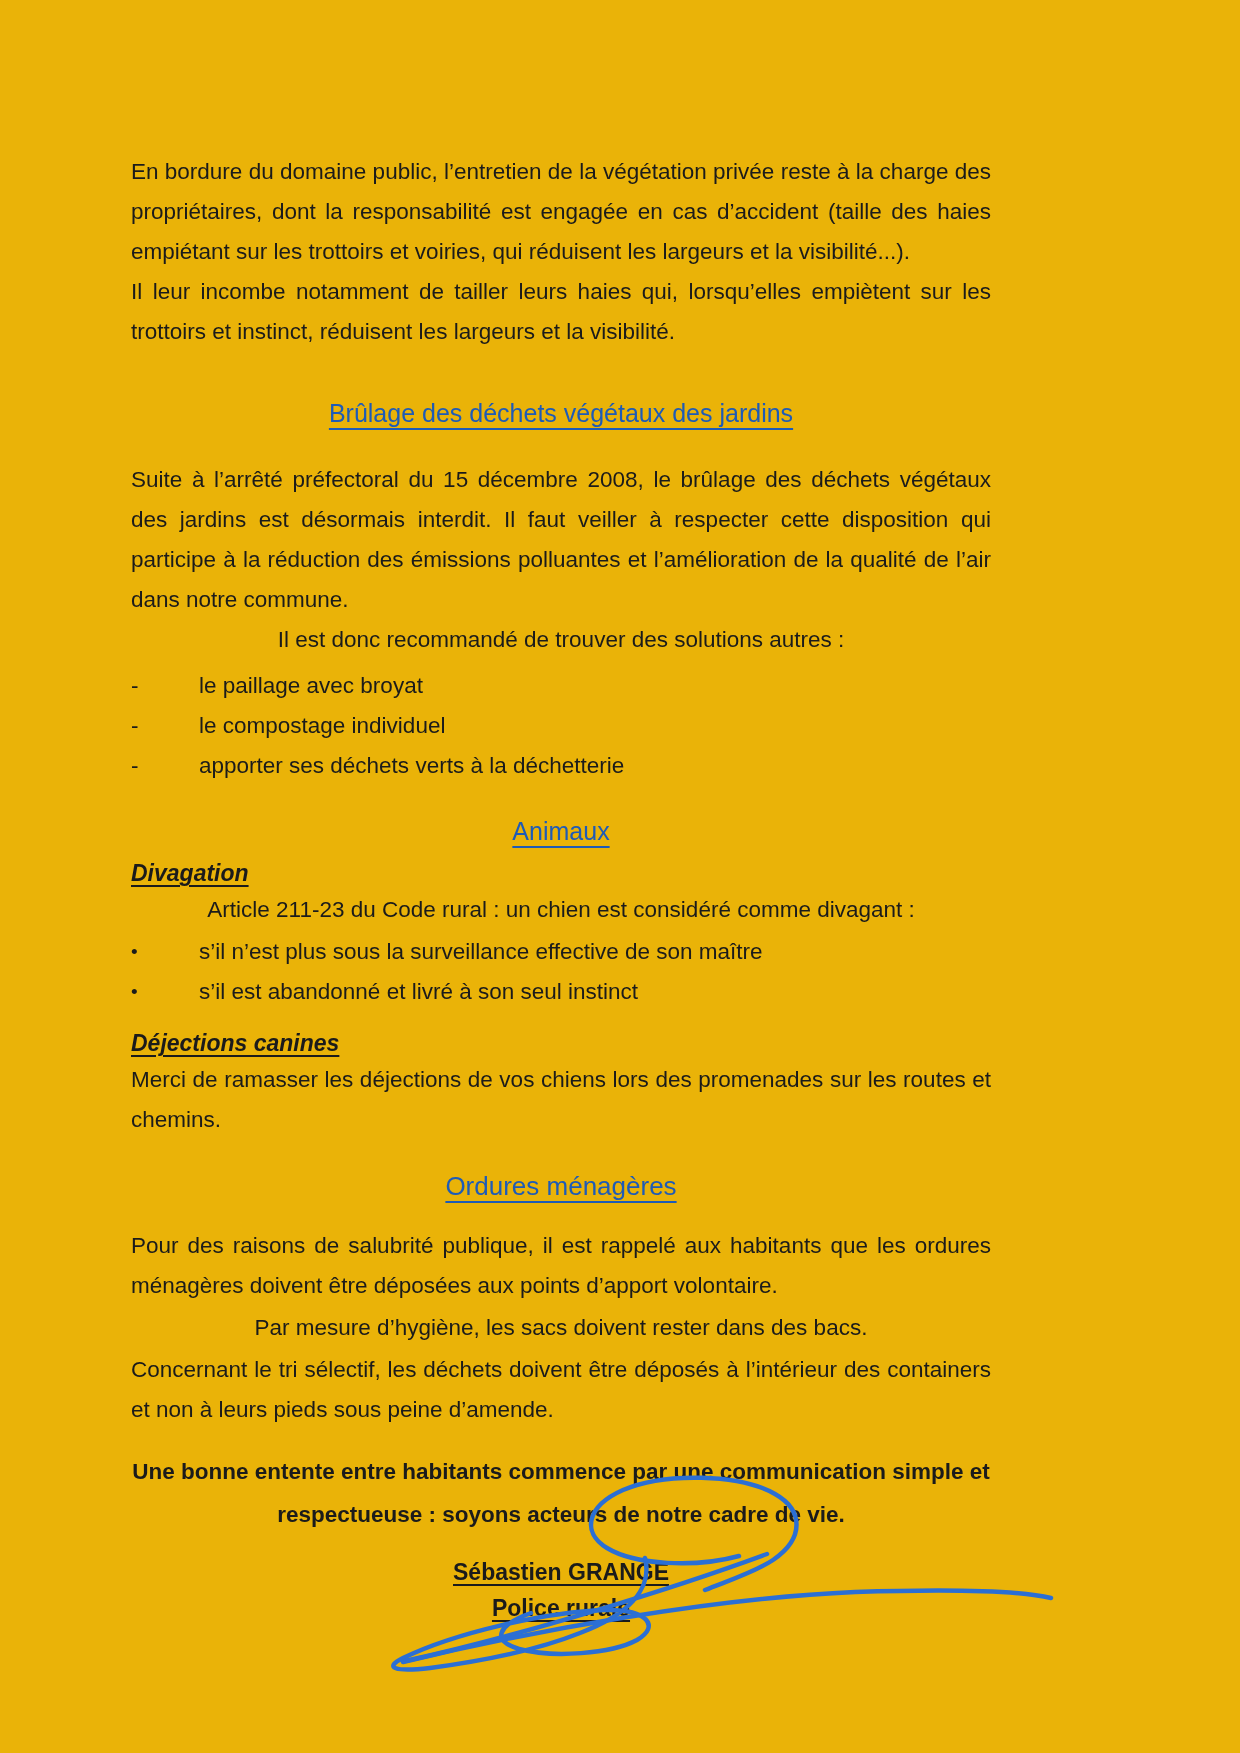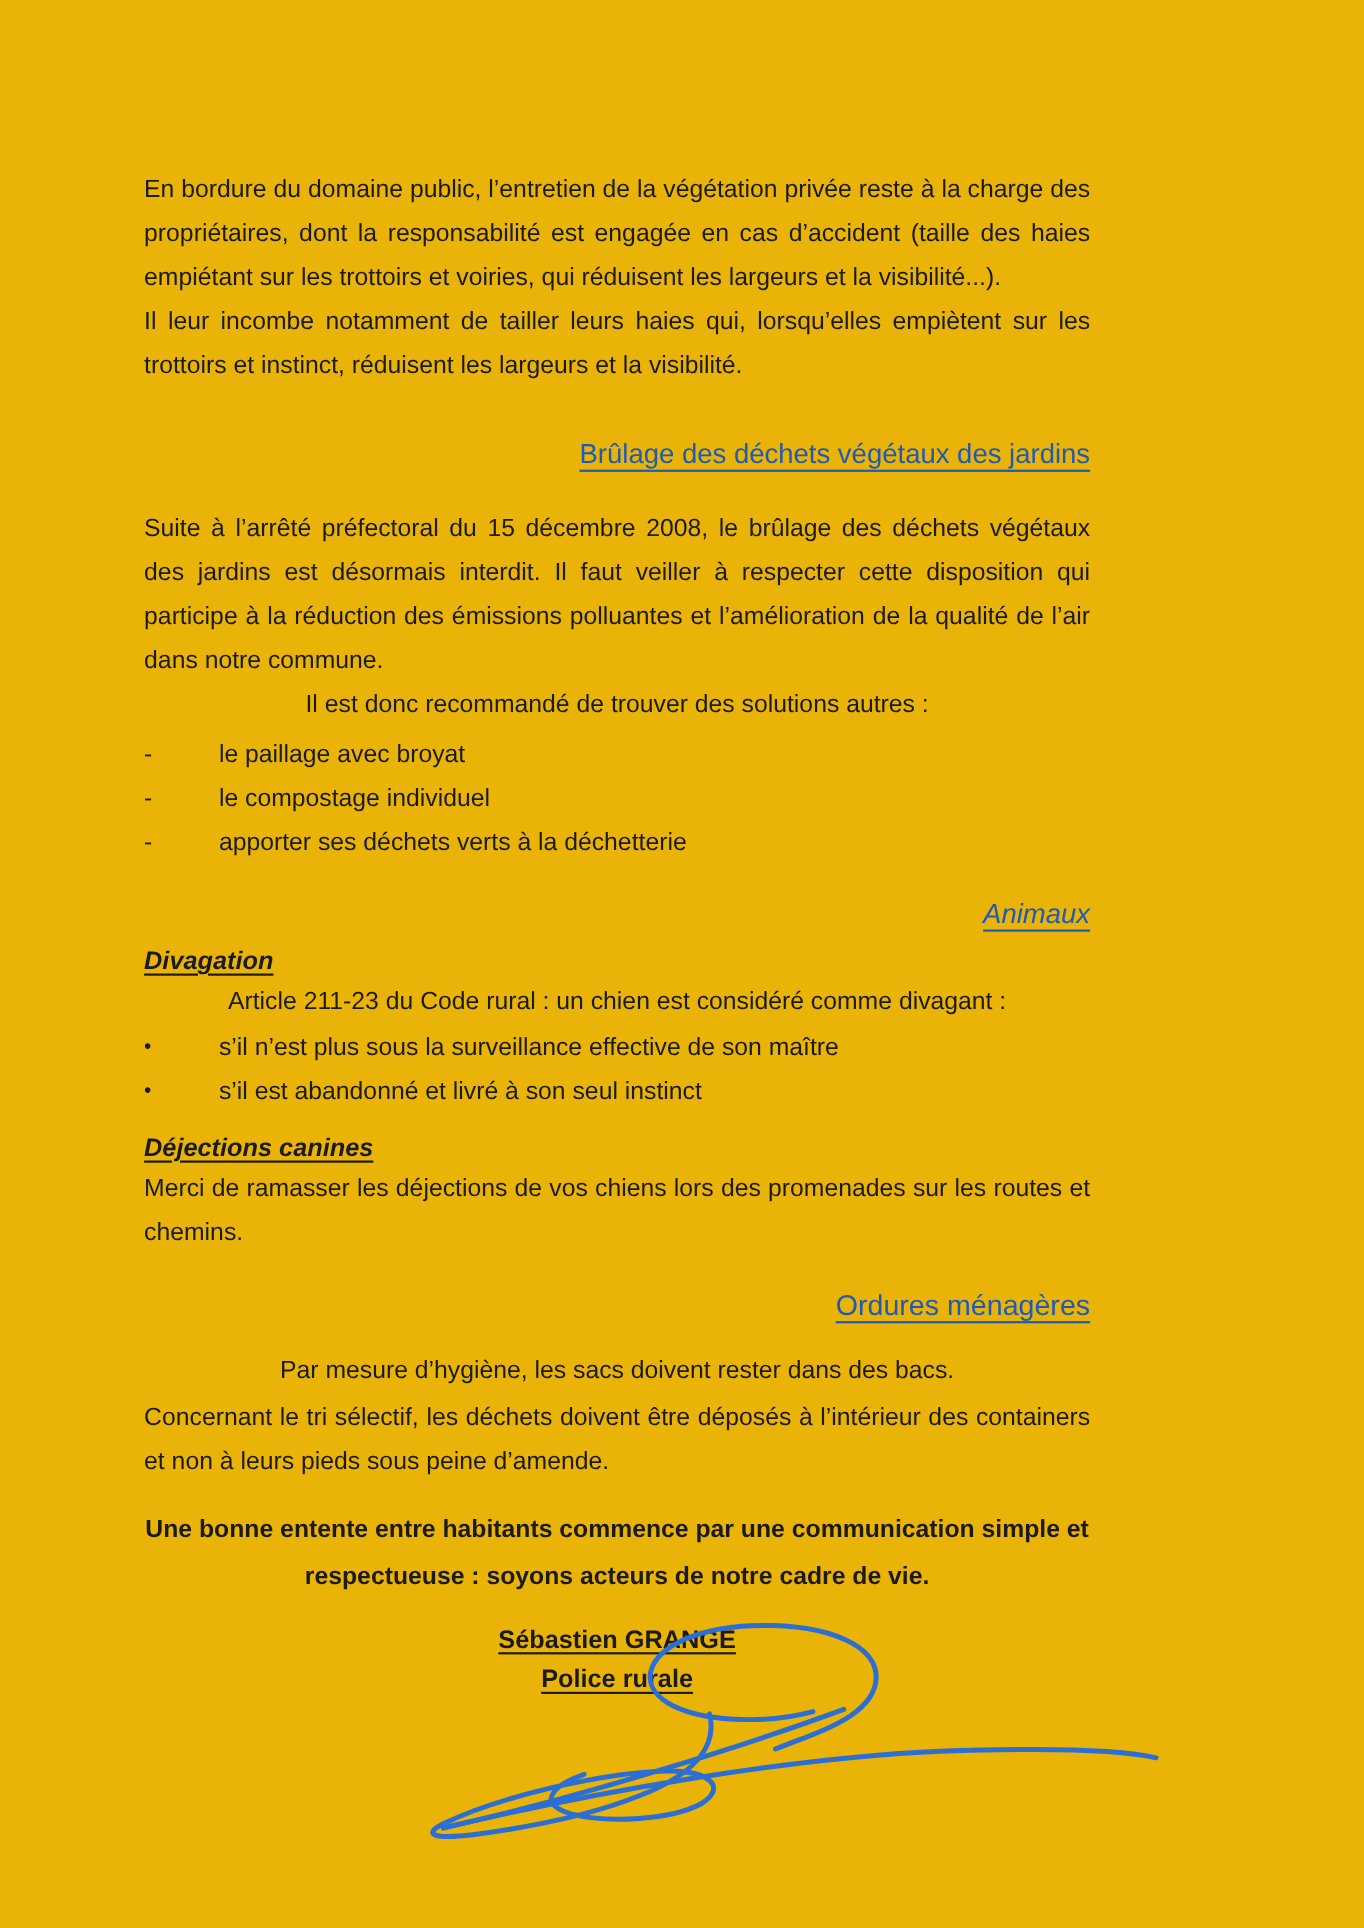--- a/index.html
+++ b/index.html
@@ -18,36 +18,36 @@
     top: 152px;
     width: 860px;
     font-size: 22.5px;
     line-height: 40px;
   }
   p { margin: 0; text-align: center; }
   .justify { text-align: justify; }
 
   .h-blue {
     color: #1e5bb7;
-    text-align: right;
+    text-align: center;
     font-size: 25px;
     font-weight: 400;
     line-height: 34px;
     margin: 44px 0 30px 0;
     text-decoration: underline;
     text-decoration-thickness: 2px;
     text-underline-offset: 6px;
   }
   .h-blue.bold {
     font-weight: 400;
     font-size: 26px;
     line-height: 36px;
     margin: 28px 0 22px 0;
   }
-  .h-animaux { margin: 28px 0 8px 0; font-style: italic; }
+  .h-animaux { margin: 28px 0 8px 0; }
 
   .subhead {
     font-weight: 700;
     font-size: 23px;
     line-height: 34px;
     text-decoration: underline;
     text-decoration-thickness: 2px;
     text-underline-offset: 4px;
     font-style: italic;
   }
@@ -134,20 +134,21 @@
         <span class="marker">•</span>
         <span>s’il est abandonné et livré à son seul instinct</span>
       </div>
     </div>
 
     <div class="subhead dejections">Déjections canines</div>
     <p class="justify">Merci de ramasser les déjections de vos chiens lors des promenades sur les routes et chemins.</p>
 
     <div class="h-blue bold">Ordures ménagères</div>
 
+    <p class="justify">Pour des raisons de salubrité publique, il est rappelé aux habitants que les ordures ménagères doivent être déposées aux points d’apport volontaire.</p>
     <p class="ordures-p">Par mesure d’hygiène, les sacs doivent rester dans des bacs.</p>
     <p class="justify ordures-p">Concernant le tri sélectif, les déchets doivent être déposés à l’intérieur des containers et non à leurs pieds sous peine d’amende.</p>
 
     <div class="closing">Une bonne entente entre habitants commence par une communication simple et respectueuse : soyons acteurs de notre cadre de vie.</div>
 
     <div class="signature-block">
       <div class="sig-line">Sébastien GRANGE</div>
       <div class="sig-line">Police rurale</div>
     </div>
 

